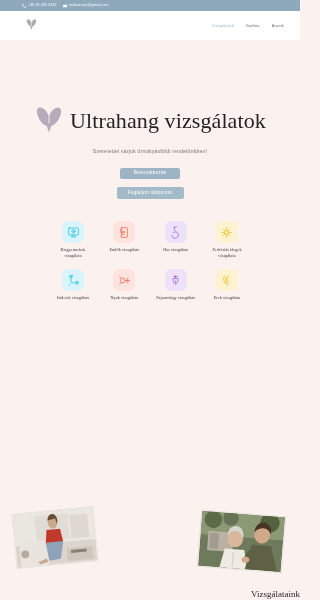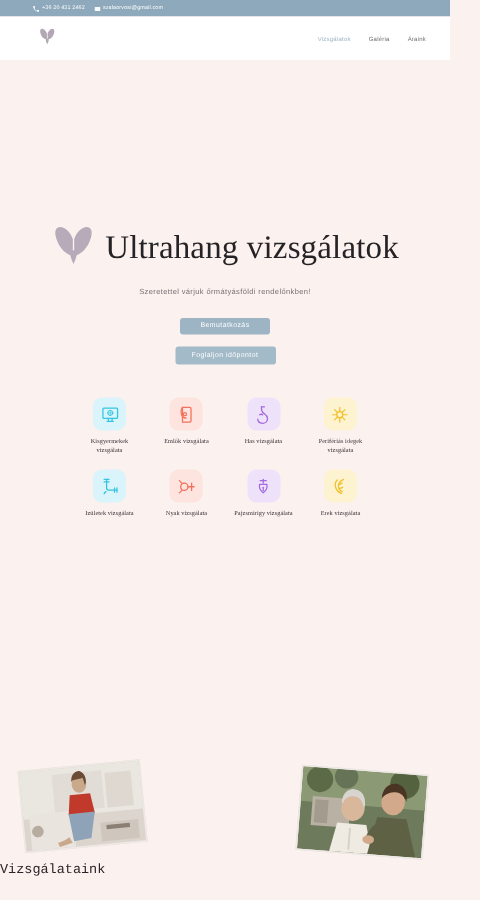--- a/index.html
+++ b/index.html
@@ -52,21 +52,20 @@
   }
   .nav-item.active { color: #9fb6c6; }
 
   
   .hero { padding-top: 66px; text-align: center; }
   .hero-title-row {
     display: flex;
     align-items: center;
     justify-content: center;
     gap: 6px;
-    margin-top: 44px;
   }
   .hero-bf { width: 30px; height: 30px; display: block; flex: none; }
   .hero-title {
     font-family: "Liberation Serif", serif;
     font-size: 22px;
     font-weight: 400;
     color: #262326;
     letter-spacing: .1px;
     line-height: 1.05;
     white-space: nowrap;
@@ -127,24 +126,24 @@
     background: #ded7d2;
     border: 1px solid #efe9e6;
     overflow: hidden;
   }
   .photo-left  { left: 14px;  top: 10px; width: 82px; height: 55px; transform: rotate(-5.5deg); }
   .photo-right { left: 199px; top: 13px; width: 85px; height: 57px; transform: rotate(4.5deg); }
   .photo svg { width: 100%; height: 100%; display: block; }
 
   .bottom-title {
     position: absolute;
-    left: 0; top: 576px;
+    left: 0; top: 590px;
     width: 300px;
-    text-align: left;
-    font-family: Liberation Mono, monospace;
+    text-align: right;
+    font-family: Liberation Serif, serif;
     font-size: 9px;
     color: #2b2529;
     line-height: 1;
     white-space: nowrap;
   }
 </style>
 </head>
 <body>
 
 <div id="page">

